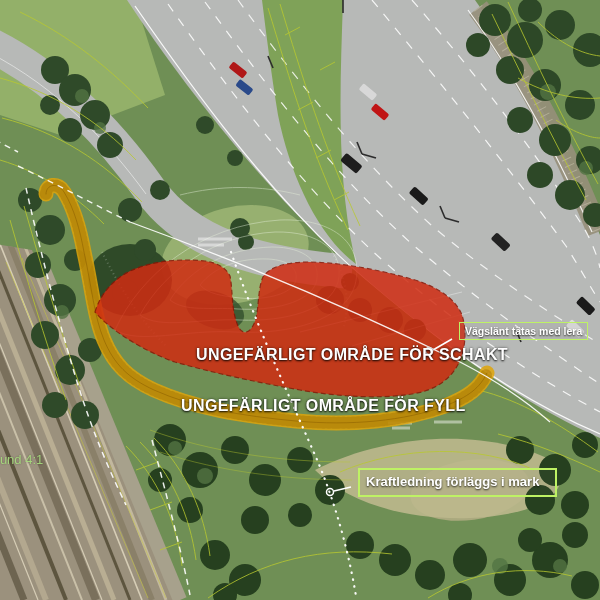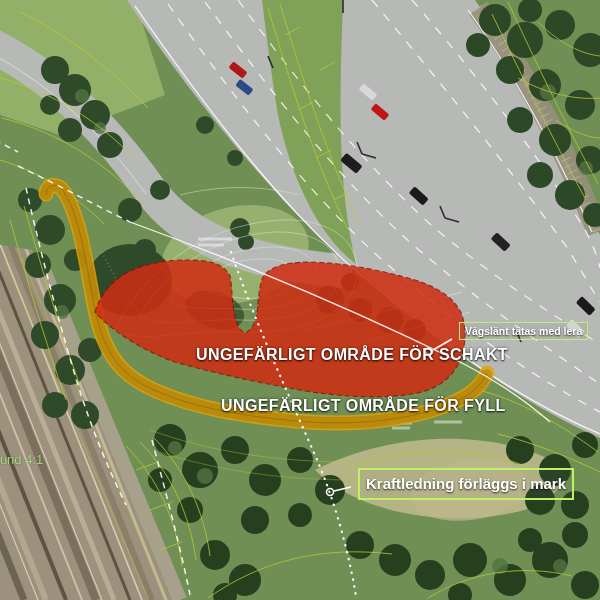--- a/index.html
+++ b/index.html
@@ -4,21 +4,21 @@
 <style>
   html,body{margin:0;padding:0;background:#222;}
   .stage{position:relative;width:600px;height:600px;overflow:hidden;font-family:"Liberation Sans",sans-serif;background:#6f8f55;}
   .stage svg{position:absolute;left:0;top:0;}
   .maplabel{position:absolute;color:#fff;font-weight:bold;white-space:nowrap;
     text-shadow:0 1px 2px rgba(0,0,0,.85),0 0 3px rgba(0,0,0,.5);}
   .area-label{font-size:16px;letter-spacing:.4px;}
   .callout{position:absolute;border:2px solid #bef264;color:#fff;font-weight:bold;white-space:nowrap;
     padding:2px 6px;text-shadow:0 1px 2px rgba(0,0,0,.8);background:rgba(120,120,110,.08);margin-left:7px;}
   .callout.small{border-width:1.5px;font-size:10.5px;padding:2px 5px;}
-  .callout.two-line{font-size:15px;line-height:1.55;padding:2px 6px 3px 6px;}
+  .callout.two-line{font-size:13px;line-height:1.55;padding:2px 16px 3px 6px;}
   .parcel{position:absolute;color:#a6d87d;font-size:13px;opacity:.95;text-shadow:0 0 2px rgba(0,0,0,.4);}
 </style>
 </head>
 <body>
 
 <div class="stage">
 <svg width="600" height="600" viewBox="0 0 600 600">
   <defs>
     <clipPath id="roadClip">
       <path d="M 127,0 L 475,0 C 525,70 565,150 600,235 L 600,438 C 510,398 430,335 345,262 C 262,185 185,88 127,0 Z"></path>
@@ -260,21 +260,21 @@
   <g stroke="#ffffff" fill="none" stroke-width="1.5">
     <path d="M 452,339 L 433,350"></path>
     <circle cx="429" cy="351" r="3.5"></circle>
     <path d="M 351,487 L 334,491"></path>
     <circle cx="330" cy="492" r="3.5"></circle>
   </g>
 </svg>
 
 <div class="maplabel area-label" style="left:196px;top:346px;">UNGEFÄRLIGT OMRÅDE FÖR SCHAKT</div>
 
-<div class="maplabel area-label" style="left:181px;top:397px;margin-left:40px;">UNGEFÄRLIGT OMRÅDE FÖR FYLL</div>
+<div class="maplabel area-label" style="left:181px;top:397px;">UNGEFÄRLIGT OMRÅDE FÖR FYLL</div>
 
 <div class="callout small" style="left:452px;top:322px;">
   <span>Vägslänt tätas med lera</span>
 </div>
 
 <div class="callout two-line" style="left:351px;top:468px;">
   <div>Kraftledning förläggs i mark</div>
 </div>
 
 <div class="parcel" style="left:-3px;top:452px;">lund 4:1</div>

